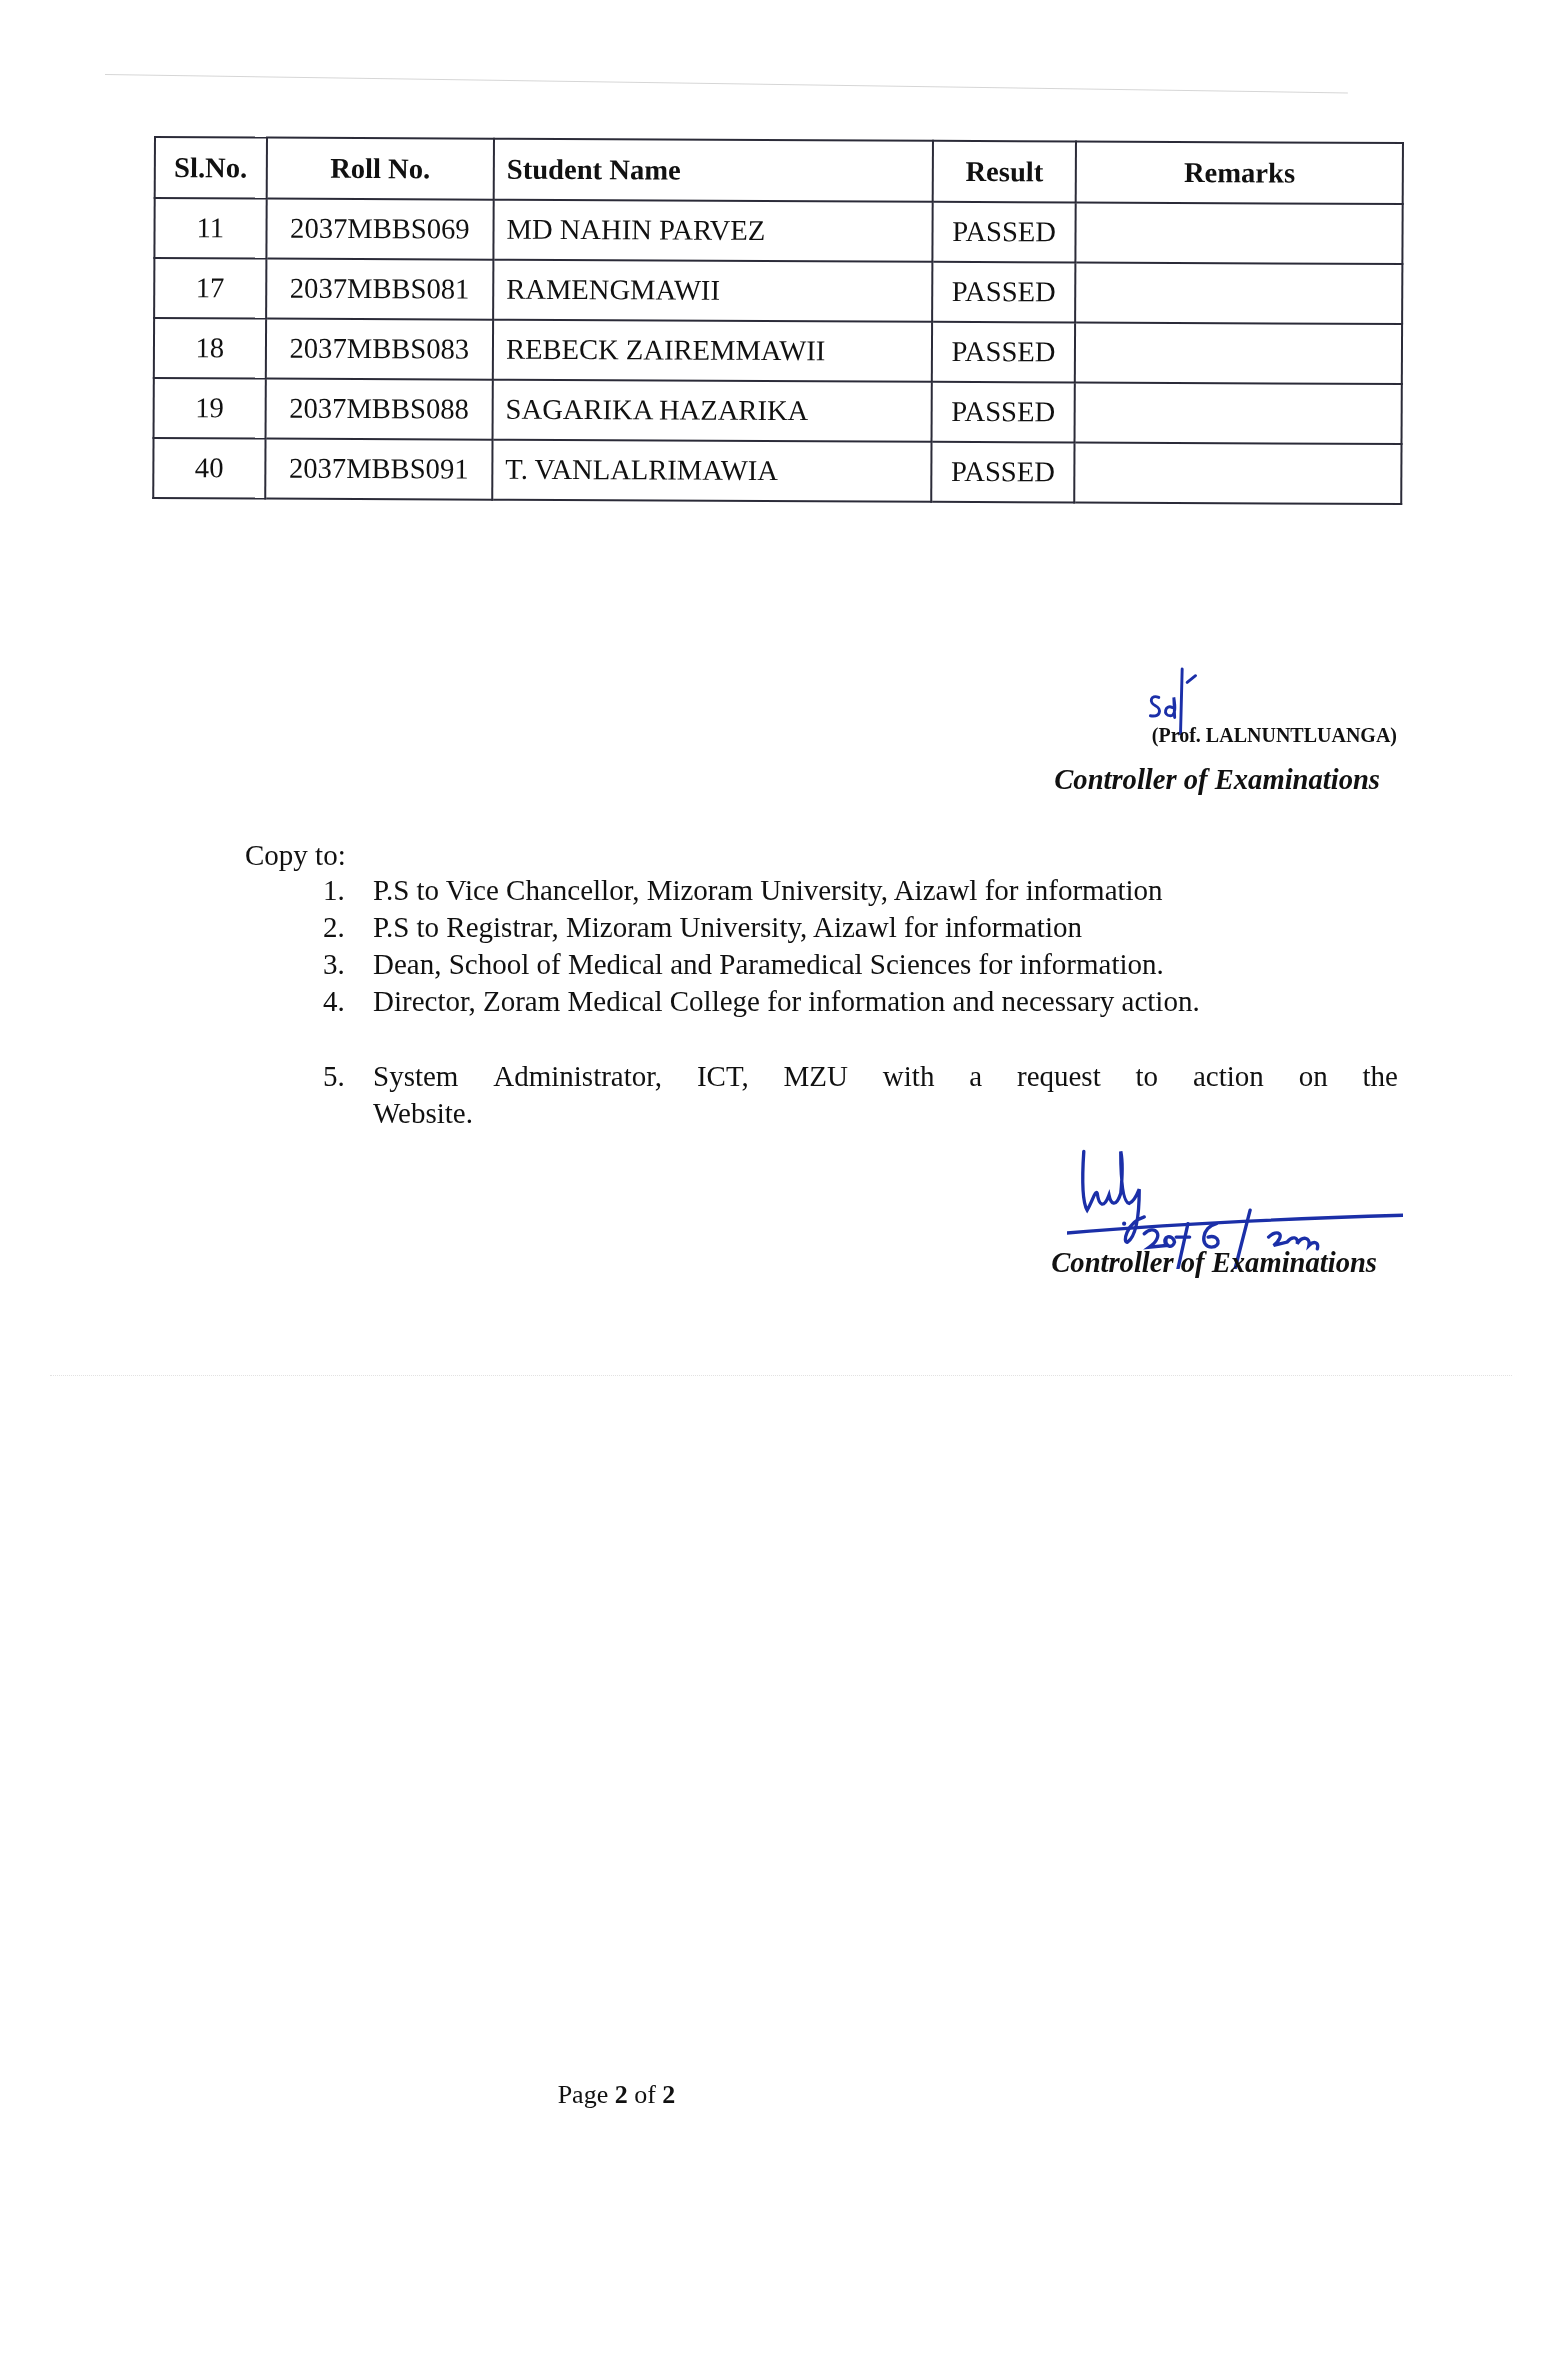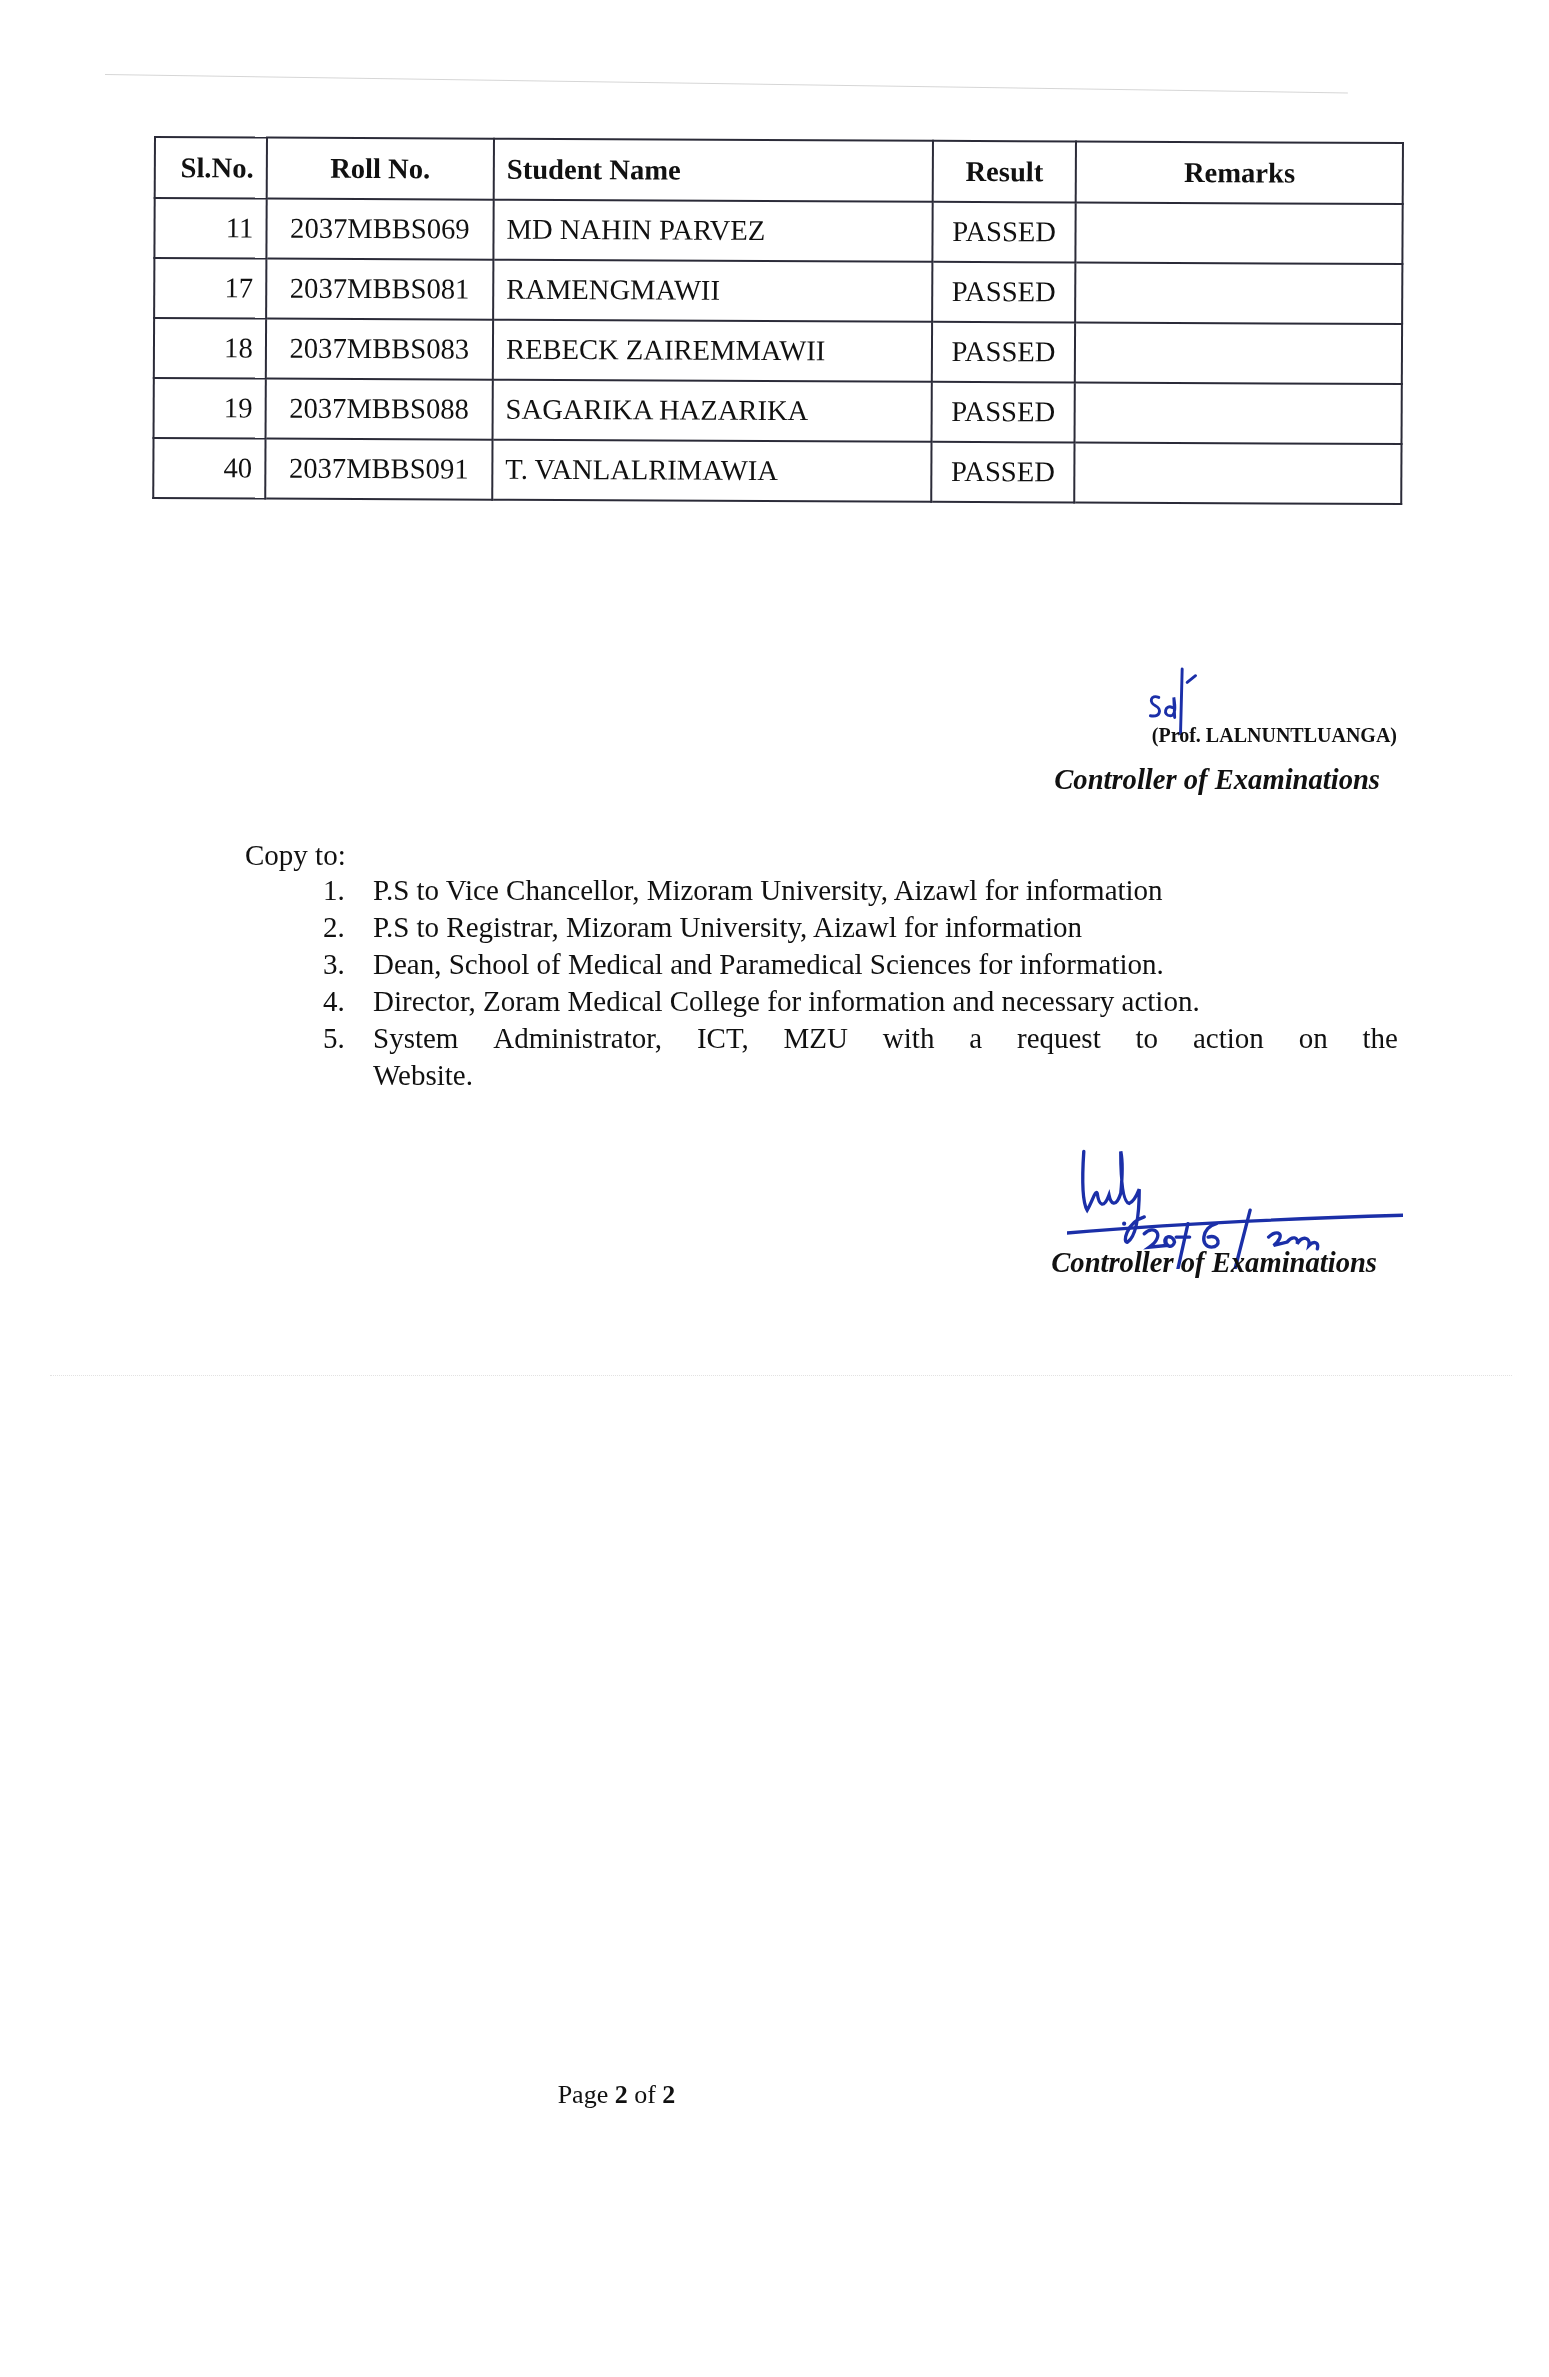--- a/index.html
+++ b/index.html
@@ -7,36 +7,36 @@
          font-family: "Liberation Serif", "DejaVu Serif", serif; color: #111; }
   .faint-line { position: absolute; left: 105px; top: 74px; width: 1243px; height: 0;
                 border-top: 1.7px solid #d6d6d6; transform: rotate(0.85deg); transform-origin: left; }
   .dotted-line { position: absolute; left: 50px; top: 1375px; width: 1462px; height: 0;
                  border-top: 1.7px dotted #e2e2e2; }
   table.results { position: absolute; left: 154px; top: 136px; width: 1250px;
                   border-collapse: collapse; table-layout: fixed; transform: rotate(0.28deg); transform-origin: left top; }
   table.results th, table.results td { border: 2.1px solid #2b2b38; padding: 0 11.8px;
                   font-size: 28.6px; height: 58px; white-space: nowrap; vertical-align: middle; }
   table.results th { font-weight: bold; height: 59px; }
-  .c-sl { width: 86px; text-align: right; }
+  .c-sl { width: 86px; text-align: center; }
   .c-roll { width: 202px; text-align: center; }
   .c-name { width: 413px; text-align: left; }
   .c-res { width: 118px; text-align: center; }
   .c-rem { text-align: center; }
   .sd-sign { position: absolute; left: 1147px; top: 664px; width: 67px; height: 71px; }
   .sign-name { position: absolute; left: 994px; top: 724px; width: 403px; text-align: right;
                font-weight: bold; font-size: 20px; }
   .sign-title { position: absolute; left: 994px; top: 764px; width: 386px; text-align: right;
                 font-weight: bold; font-style: italic; font-size: 28.6px; }
   .copy-to { position: absolute; left: 213px; top: 839px; font-size: 29px; margin-left: 32px; }
   ol.copy-list { position: absolute; left: 323px; top: 872px; width: 1075px; margin: 0; padding: 0;
                  list-style: none; font-size: 29px; line-height: 37px; }
   ol.copy-list li { position: relative; padding-left: 50px; text-align: justify; text-align-last: left; }
   ol.copy-list li .num { position: absolute; left: 0; top: 0; }
-  .j5 { display: flex; justify-content: space-between; }
+  .j5 { display: flex; justify-content: space-between; margin-top: 38px; }
   .sign2 { position: absolute; left: 1067px; top: 1143px; width: 336px; height: 126px; }
   .sign2-title { position: absolute; left: 991px; top: 1247px; width: 386px; text-align: right;
                  font-weight: bold; font-style: italic; font-size: 28.6px; }
   .page-num { position: absolute; left: 0; top: 2080px; width: 1233px; text-align: center;
               font-family: Liberation Serif, serif; font-size: 26px; }
   .page-num b { font-weight: bold; }
 </style>
 </head>
 <body>
 

